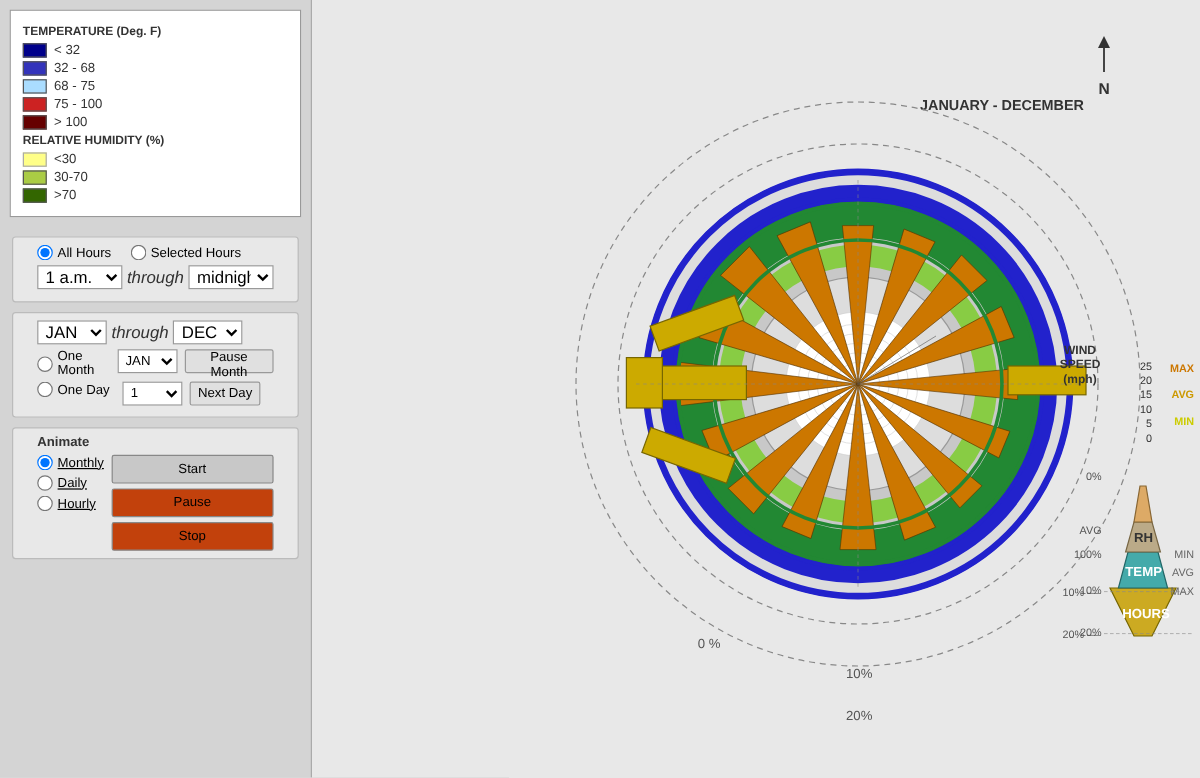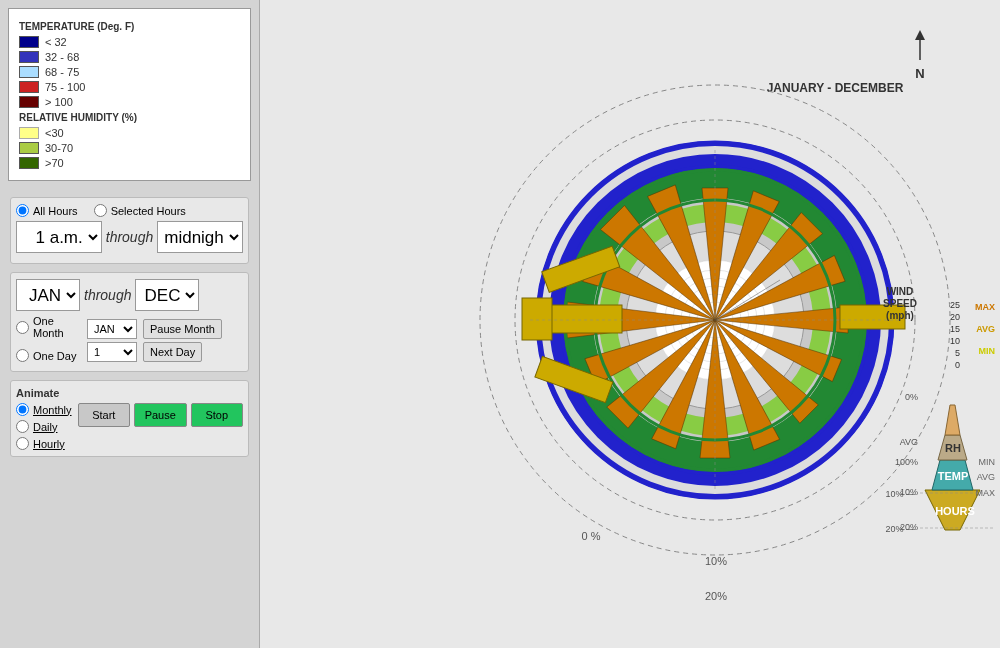--- a/index.html
+++ b/index.html
@@ -70,21 +70,21 @@
     
     .controls {
       padding: 8px 10px;
       flex: 1;
     }
 
     .control-group {
       background: #e8e8e8;
       border: 1px solid #bbb;
       border-radius: 3px;
-      padding: 6px 5px;
+      padding: 6px 20px;
       margin-bottom: 8px;
     }
 
     .radio-row {
       display: flex;
       align-items: center;
       margin-bottom: 4px;
       gap: 16px;
     }
 
@@ -97,38 +97,37 @@
     }
 
     .select-row {
       display: flex;
       align-items: center;
       gap: 4px;
       margin-bottom: 4px;
     }
 
     .select-row select {
-      height: 32px;
-      font-size: 17px;
+      height: 20px;
+      font-size: 14px;
       padding: 0 2px;
       border: 1px solid #999;
       background: white;
       min-width: 55px;
-      text-align: right;
     }
 
     .select-row .through-label {
       font-size: 14px;
       color: #333;
       font-style: italic;
     }
 
     .one-row {
       display: flex;
-      align-items: flex-end;
+      align-items: flex-start;
       gap: 6px;
       margin-bottom: 3px;
     }
 
     .one-row label {
       display: flex;
       align-items: center;
       gap: 4px;
       font-size: 11px;
       width: 65px;
@@ -167,30 +166,30 @@
 
     .animate-radios {
       display: flex;
       flex-direction: column;
       gap: 4px;
       text-decoration: underline;
     }
 
     .animate-buttons {
       display: flex;
-      flex-direction: row;
+      flex-direction: column;
       gap: 4px;
       flex: 1;
     }
 
     .action-btn {
       height: 24px;
       font-size: 11px;
       border: 1px solid #888;
-      background: #22c55e;
+      background: #c2410c;
       cursor: pointer;
       border-radius: 2px;
       width: 100%;
     }
 
     .action-btn.start {
       background: #c8c8c8;
     }
 
     

